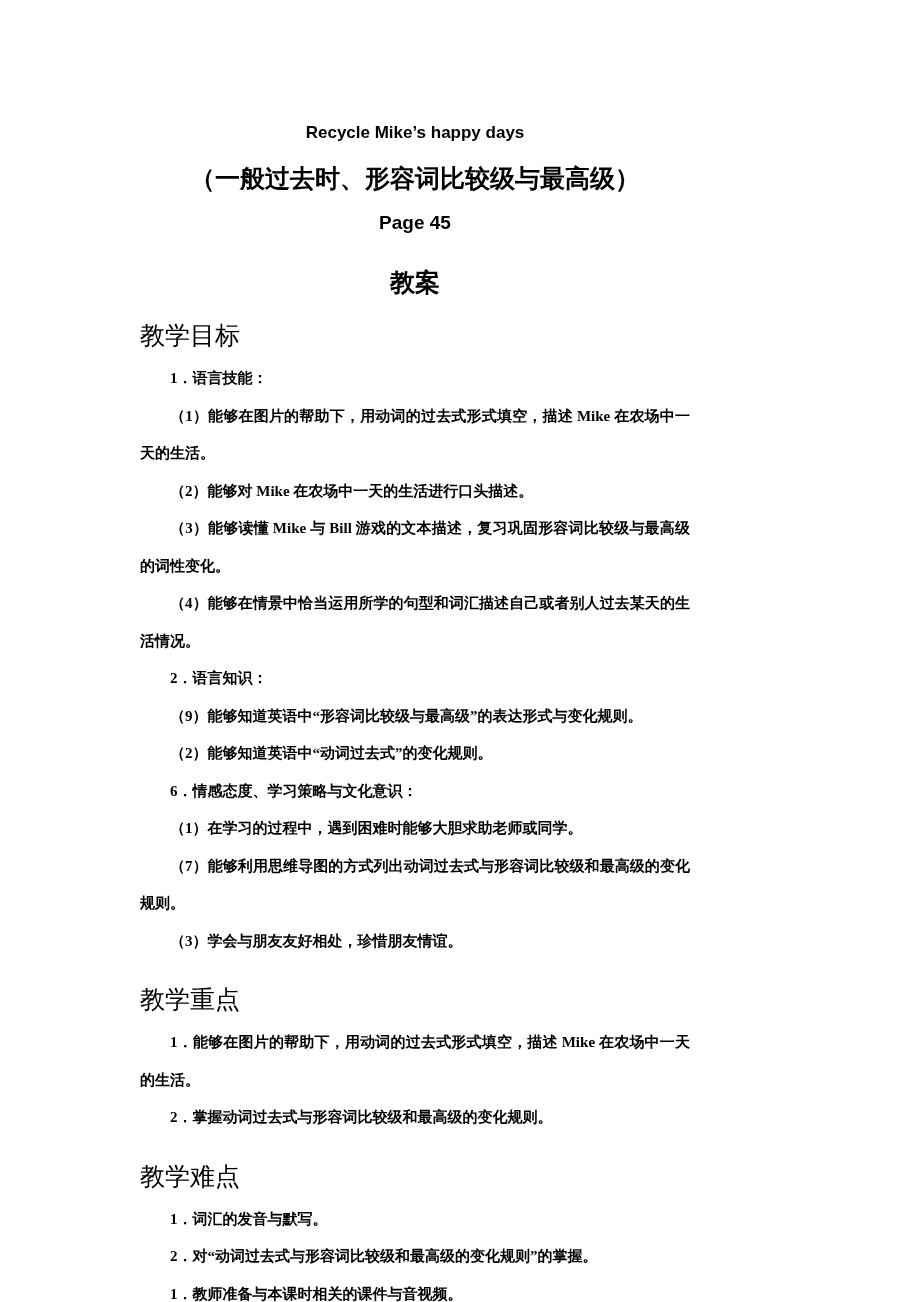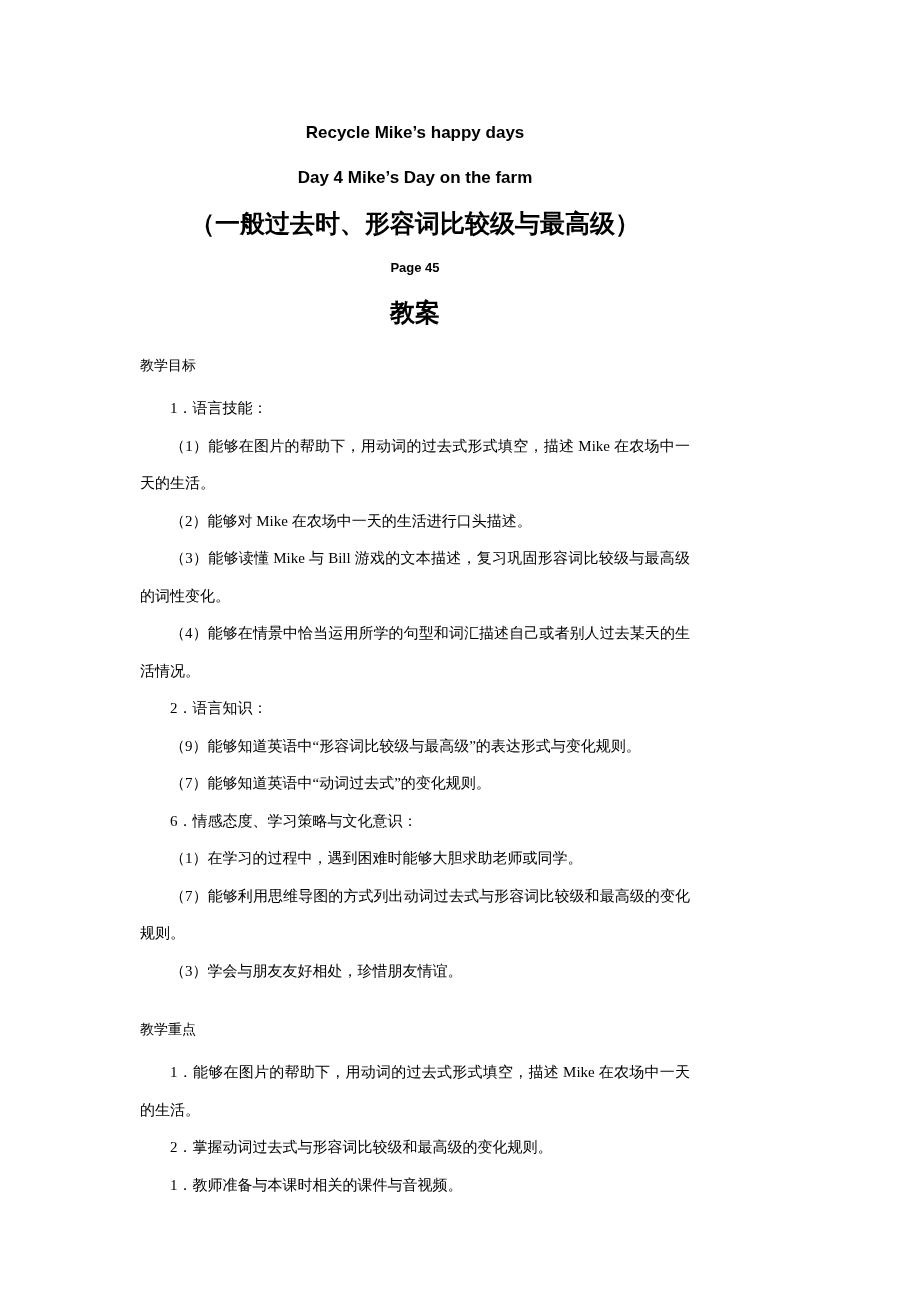--- a/index.html
+++ b/index.html
@@ -32,77 +32,82 @@
   }
   .title-zh {
     font-weight: bold;
     font-size: 25px;
     line-height: 24px;
     margin: 0 0 21px 0;
   }
   .title-page {
     font-family: "Liberation Sans", sans-serif;
     font-weight: bold;
-    font-size: 13px;
+    font-size: 19px;
     line-height: 22px;
-    margin: 0 0 20px 0;
+    margin: 0 0 35px 0;
   }
   .title-doc {
     font-weight: bold;
     font-size: 25px;
     line-height: 27px;
     margin: 0 0 10px 0;
   }
   .section-heading {
-    font-size: 14px;
+    font-size: 25px;
     font-weight: normal;
     line-height: 28px;
     margin: 26px 0 10px 0;
   }
   .item {
     font-size: 15px;
     line-height: 37.5px;
     margin: 0;
     text-indent: 2em;
     text-align: justify;
+    font-weight: bold;
   }
 </style>
 </head>
 <body>
 
 <div class="page">
 
   <div class="titles">
     <p class="title-en">Recycle Mike’s happy days</p>
-    <p class="title-en">Day 4 Mike’s Day on the farm</p>
     <p class="title-zh">（一般过去时、形容词比较级与最高级）</p>
     <p class="title-page">Page 45</p>
     <p class="title-doc">教案</p>
   </div>
 
   <div>
     <h2 class="section-heading">教学目标</h2>
     <p class="item">1．语言技能：</p>
     <p class="item">（1）能够在图片的帮助下，用动词的过去式形式填空，描述 Mike 在农场中一天的生活。</p>
     <p class="item">（2）能够对 Mike 在农场中一天的生活进行口头描述。</p>
     <p class="item">（3）能够读懂 Mike 与 Bill 游戏的文本描述，复习巩固形容词比较级与最高级的词性变化。</p>
     <p class="item">（4）能够在情景中恰当运用所学的句型和词汇描述自己或者别人过去某天的生活情况。</p>
     <p class="item">2．语言知识：</p>
     <p class="item">（9）能够知道英语中“形容词比较级与最高级”的表达形式与变化规则。</p>
-    <p class="item">（7）能够知道英语中“动词过去式”的变化规则。</p>
+    <p class="item">（2）能够知道英语中“动词过去式”的变化规则。</p>
     <p class="item">6．情感态度、学习策略与文化意识：</p>
     <p class="item">（1）在学习的过程中，遇到困难时能够大胆求助老师或同学。</p>
     <p class="item">（7）能够利用思维导图的方式列出动词过去式与形容词比较级和最高级的变化规则。</p>
     <p class="item">（3）学会与朋友友好相处，珍惜朋友情谊。</p>
   </div>
 
   <div>
     <h2 class="section-heading">教学重点</h2>
     <p class="item">1．能够在图片的帮助下，用动词的过去式形式填空，描述 Mike 在农场中一天的生活。</p>
     <p class="item">2．掌握动词过去式与形容词比较级和最高级的变化规则。</p>
   </div>
 
+  <div>
+    <h2 class="section-heading">教学难点</h2>
+    <p class="item">1．词汇的发音与默写。</p>
+    <p class="item">2．对“动词过去式与形容词比较级和最高级的变化规则”的掌握。</p>
+  </div>
 
   <div>
     <p class="item">1．教师准备与本课时相关的课件与音视频。</p>
   </div>
 
 </div>
 
 </body></html>

